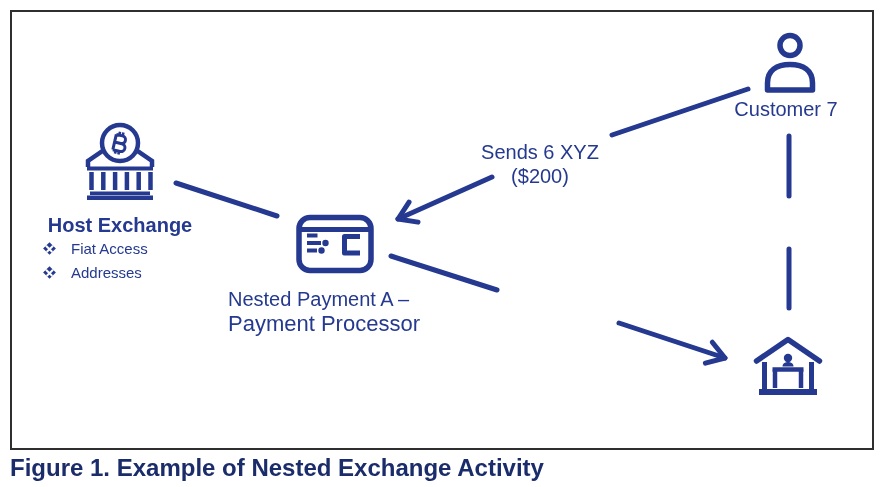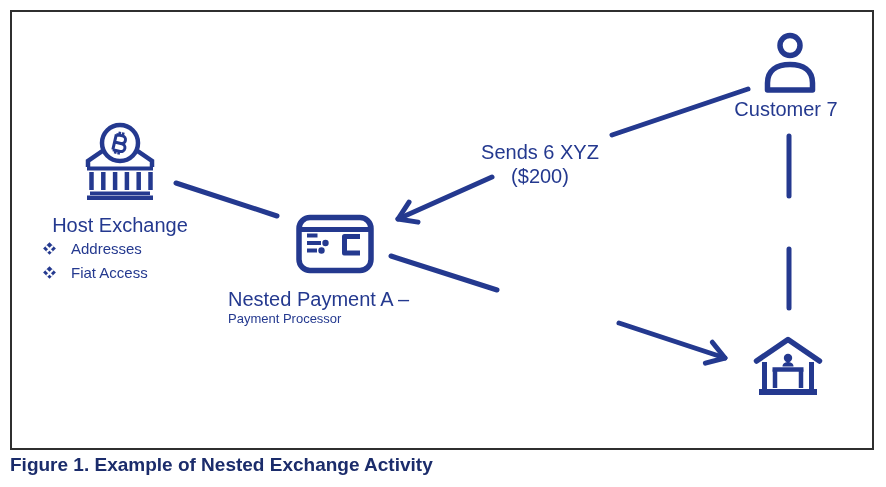--- a/index.html
+++ b/index.html
@@ -8,39 +8,39 @@
   .diagram-box {
     position:absolute; left:10px; top:10px; width:864px; height:440px;
     border:2px solid #2f2f2f; background:#fff;
   }
   .connectors { position:absolute; left:0; top:0; width:886px; height:487px; pointer-events:none; z-index:1; }
   .node-icon { position:absolute; z-index:2; }
   .lbl {
     position:absolute; z-index:3; color:#24398f; font-size:20px; line-height:1.22;
     text-align:center; white-space:nowrap;
   }
-  .lbl-host { left:30px; top:213px; width:180px; }
+  .lbl-host { left:30px; top:213px; width:180px;font-weight:bold; }
   .lbl-nested { left:228px; top:287px; width:230px; text-align:left; }
-  .lbl-nested .sub { font-size:13px; }
+  .lbl-nested .sub { font-size:22px; }
   .lbl-customer { left:716px; top:97px; width:140px; }
   .lbl-business { left:721px; top:406px; width:140px; }
   .lbl-edge1 { left:460px; top:140px; width:160px; }
   .lbl-edge2 { left:714px; top:208px; width:160px; }
   .lbl-edge3 { left:463px; top:304px; width:160px; }
   .bullets { position:absolute; left:45px; top:240px; z-index:3; list-style:none; }
   .bullets li { display:flex; align-items:center; margin-bottom:7px; color:#24398f; font-size:15px; }
   .diamond {
     width:9px; height:9px; background:#24398f; transform:rotate(45deg);
     position:relative; margin-right:17px; flex:0 0 9px;
   }
   .diamond::before { content:""; position:absolute; left:0; right:0; top:3.5px; height:2px; background:#fff; }
   .diamond::after  { content:""; position:absolute; top:0; bottom:0; left:3.5px; width:2px; background:#fff; }
   .caption {
     position:absolute; left:10px; top:454px; z-index:3;
-    color:#1b2c6b; font-size:19px; font-weight:bold; white-space:nowrap;
+    color:#1b2c6b; font-size:24px; font-weight:bold; white-space:nowrap;
   }
   svg.icon { display:block; }
 </style>
 </head>
 <body>
 
 <div class="canvas">
   <div class="diagram-box"></div>
 
   <svg class="connectors" viewBox="0 0 886 487">
@@ -80,25 +80,25 @@
         </g>
         <path d="M6 71.3 H66" stroke-width="3.5"></path>
         <path d="M3 76 H69" stroke-width="5"></path>
       </g>
     </svg>
   </div>
   <div class="lbl lbl-host">Host Exchange</div>
   <ul class="bullets">
     <li>
       <span class="diamond"></span>
-      <span>Addresses</span>
+      <span>Fiat Access</span>
     </li>
     <li>
       <span class="diamond"></span>
-      <span>Fiat Access</span>
+      <span>Addresses</span>
     </li>
   </ul>
 
   <div class="node-icon" style="left:296px; top:208px;">
     <svg class="icon" width="78" height="66" viewBox="0 0 78 66">
       <g stroke="#24398f" fill="none">
         <rect x="3" y="9.5" width="72" height="53" rx="11" stroke-width="5.5"></rect>
         <path d="M5 21.5 H73" stroke-width="5"></path>
         <path d="M64 28.5 H48.5 V45 H64" stroke-width="5" stroke-linejoin="round"></path>
         <g stroke-width="4">

